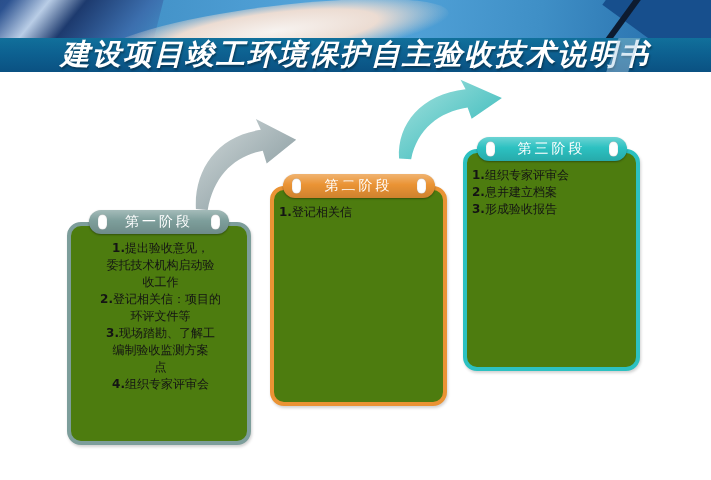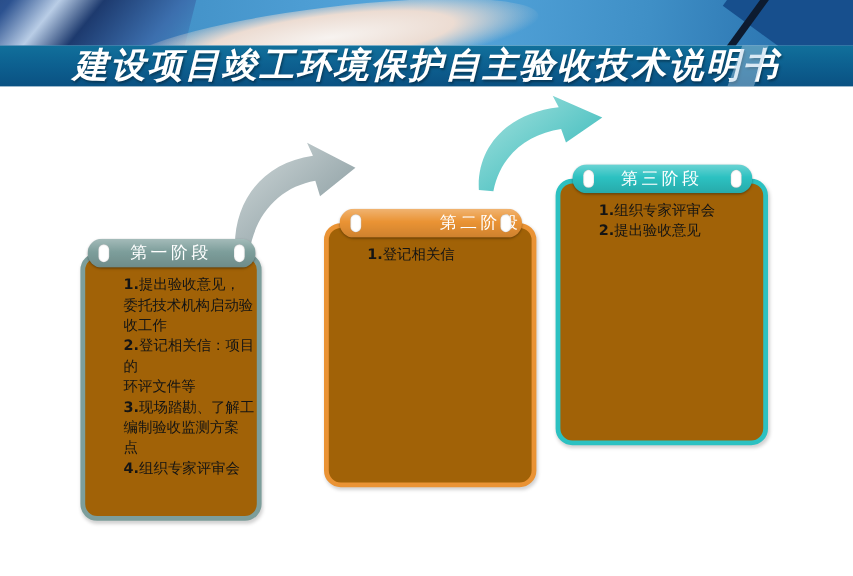--- a/index.html
+++ b/index.html
@@ -29,33 +29,33 @@
   .slide-title{margin:12px;color:#ffffff;font-size:29px;font-weight:bold;font-style:italic;
     font-family:"Liberation Serif","DejaVu Serif",serif;letter-spacing:2px;white-space:nowrap;
     text-shadow:1px 2px 2px rgba(0,0,0,0.35);}
 
   
   .arrow{position:absolute;z-index:1;}
   .arrow-1{left:190px;top:118px;width:118px;height:94px;}
   .arrow-2{left:393px;top:79px;width:121px;height:82px;}
 
   
-  .card{position:absolute;z-index:2;background:#a16207;border:4px solid var(--accent);
-    border-radius:14px;box-shadow:1px 2px 3px rgba(0,0,0,0.18);box-sizing:border-box;padding-left:27px;}
-  .card-1{left:67px;top:211px;width:151px;height:223px;}
+  .card{position:absolute;z-index:2;background:#4d7c0f;border:4px solid var(--accent);
+    border-radius:14px;box-shadow:1px 2px 3px rgba(0,0,0,0.18);box-sizing:border-box;}
+  .card-1{left:67px;top:222px;width:184px;height:223px;text-align:center;}
   .card-2{left:270px;top:186px;width:177px;height:220px;}
   .card-3{left:463px;top:149px;width:177px;height:222px;}
 
   .pill{position:absolute;left:50%;top:-16px;transform:translateX(-50%);height:24px;
     border-radius:12px;color:#ffffff;font-size:14px;display:flex;align-items:center;
     justify-content:center;
     background:linear-gradient(180deg,rgba(255,255,255,0.30),rgba(255,255,255,0) 45%,rgba(0,0,0,0.12)),var(--accent);
     box-shadow:0 1px 2px rgba(0,0,0,0.35);}
   .card-1 .pill{width:140px;}
-  .card-2 .pill{width:152px;justify-content:flex-end;}
+  .card-2 .pill{width:152px;}
   .card-3 .pill{width:150px;}
   .pill .cap{position:absolute;top:50%;transform:translateY(-50%);width:9px;height:15px;
     border-radius:5px;background:#ffffff;box-shadow:inset 0 0 1px rgba(0,0,0,0.45);}
   .pill .cap-l{left:9px;}
   .pill .cap-r{right:9px;}
   .pill-label{font-family:"Liberation Serif","DejaVu Serif",serif;letter-spacing:3px;}
 
   .content{padding:14px 2px 0 5px;font-size:12px;line-height:17px;color:#141414;}
   .item{margin:0;}
   .item b{font-weight:bold;}
@@ -129,17 +129,18 @@
   </div>
 
   <div class="card card-3" style="--accent: #2cc1c1;">
     <div class="pill">
       <span class="cap cap-l"></span>
       <span class="pill-label">第三阶段</span>
       <span class="cap cap-r"></span>
     </div>
     <div class="content">
       <div class="item"><b>1.</b><span>组织专家评审会</span></div>
-      <div class="item"><b>2.</b><span>提出验收意见</span></div>
+      <div class="item"><b>2.</b><span>息并建立档案</span></div>
+      <div class="item"><b>3.</b><span>形成验收报告</span></div>
     </div>
   </div>
 
 </div>
 
 </body></html>

